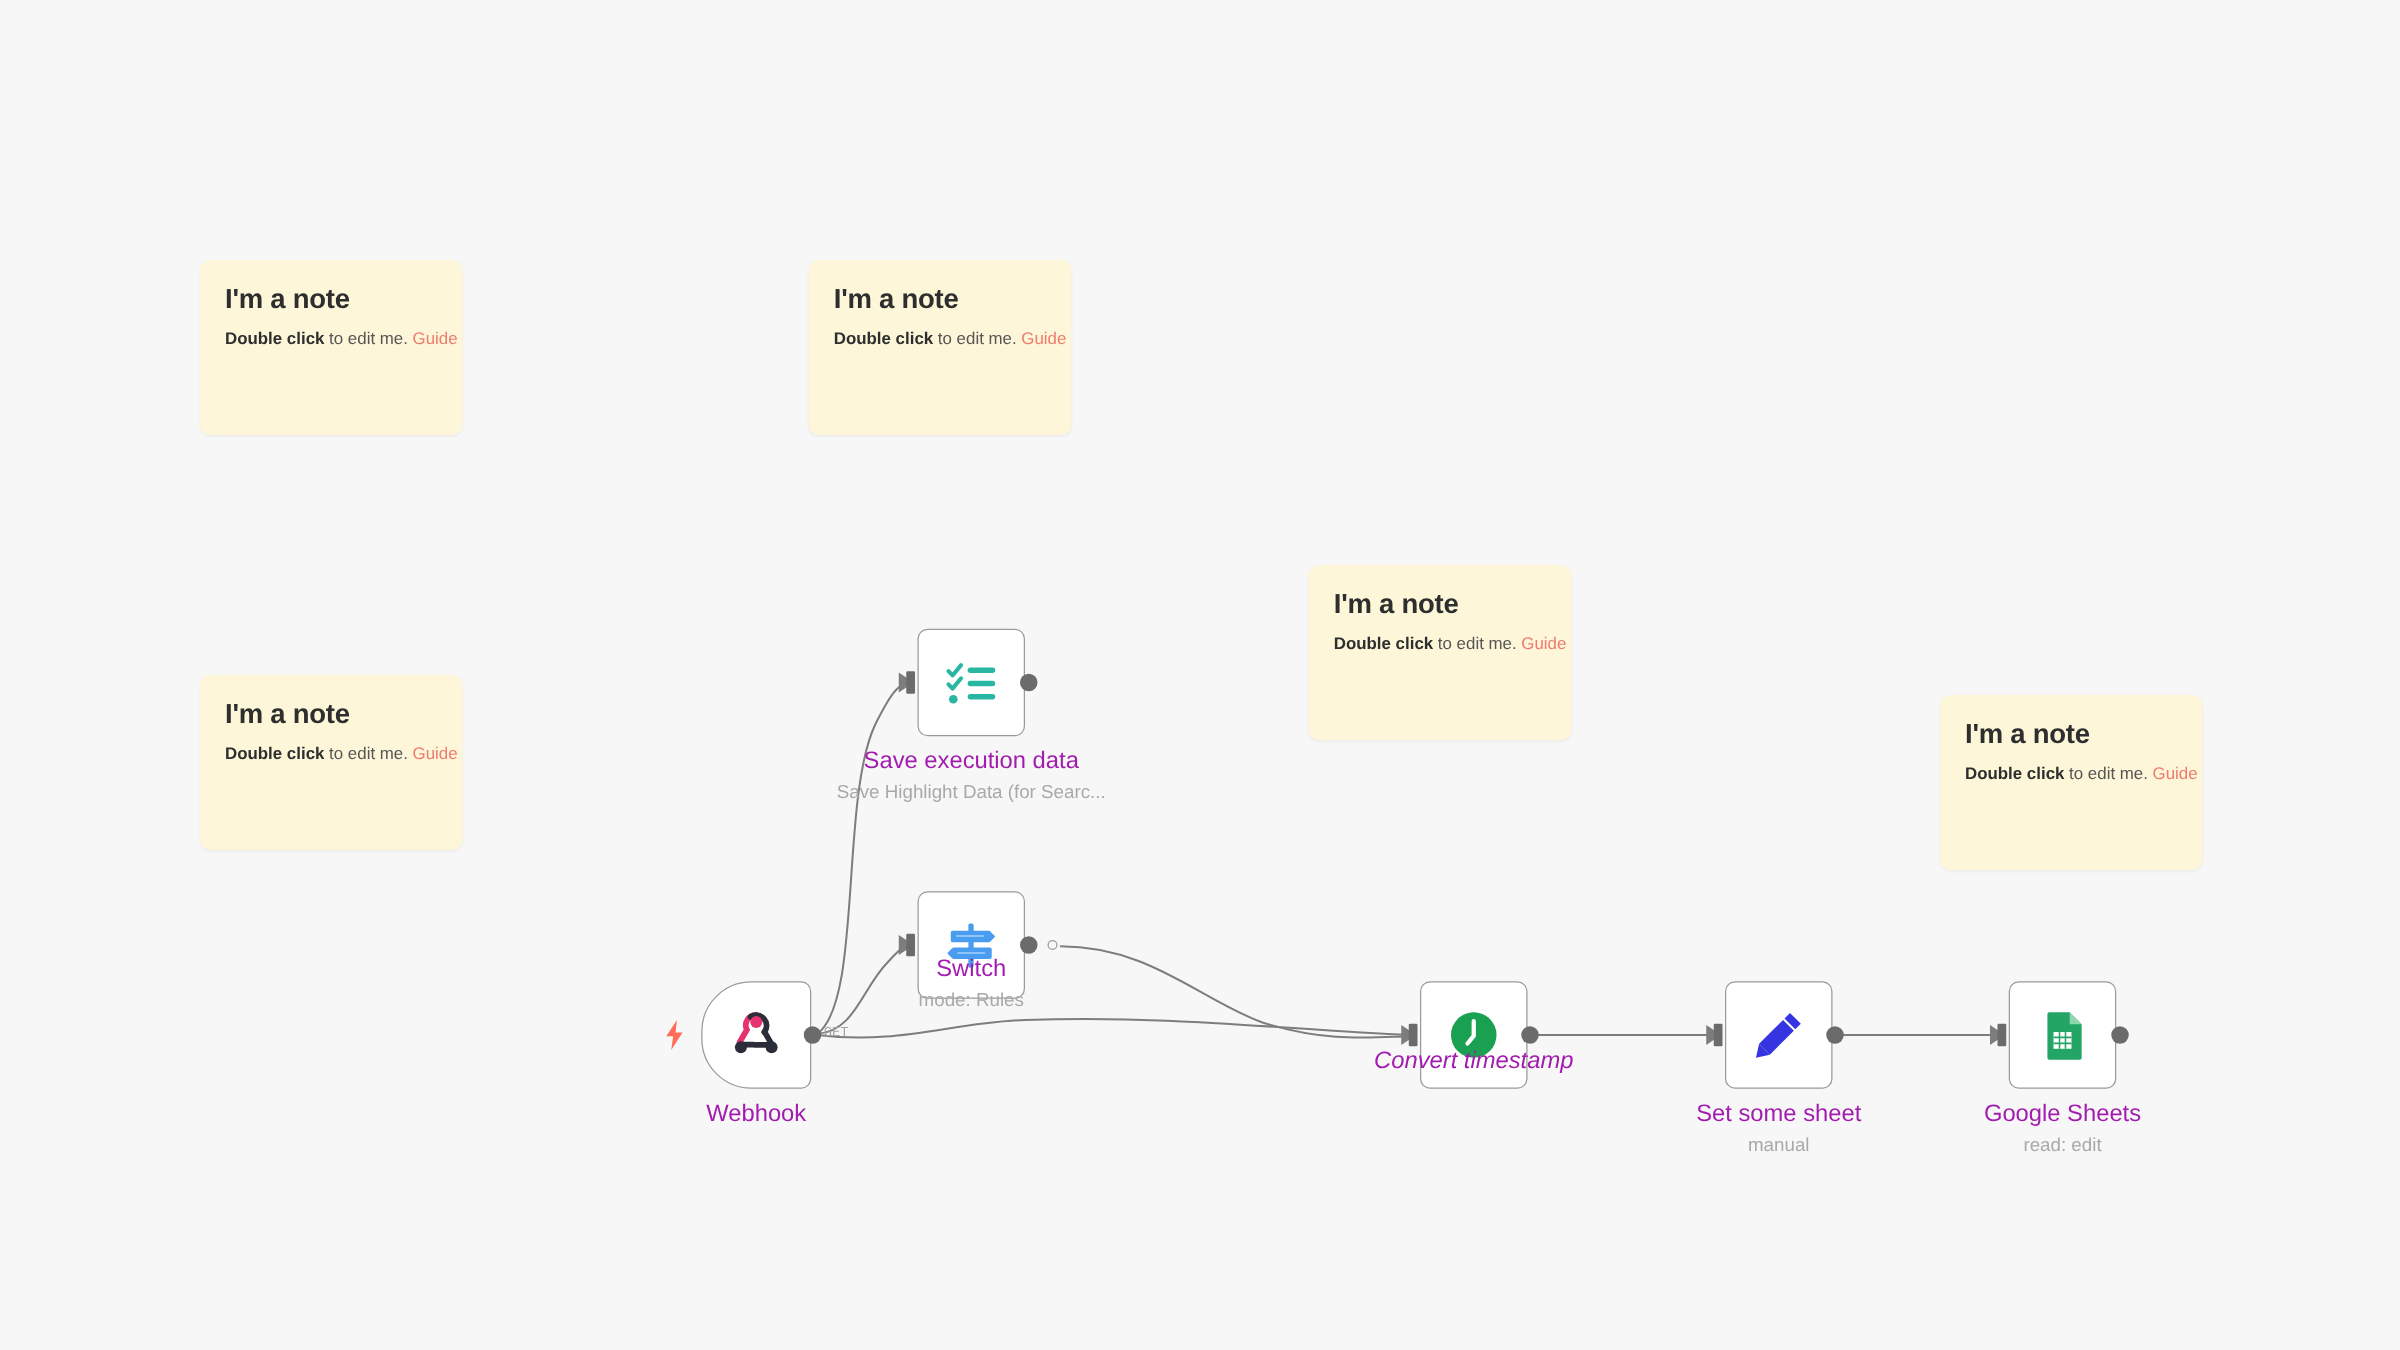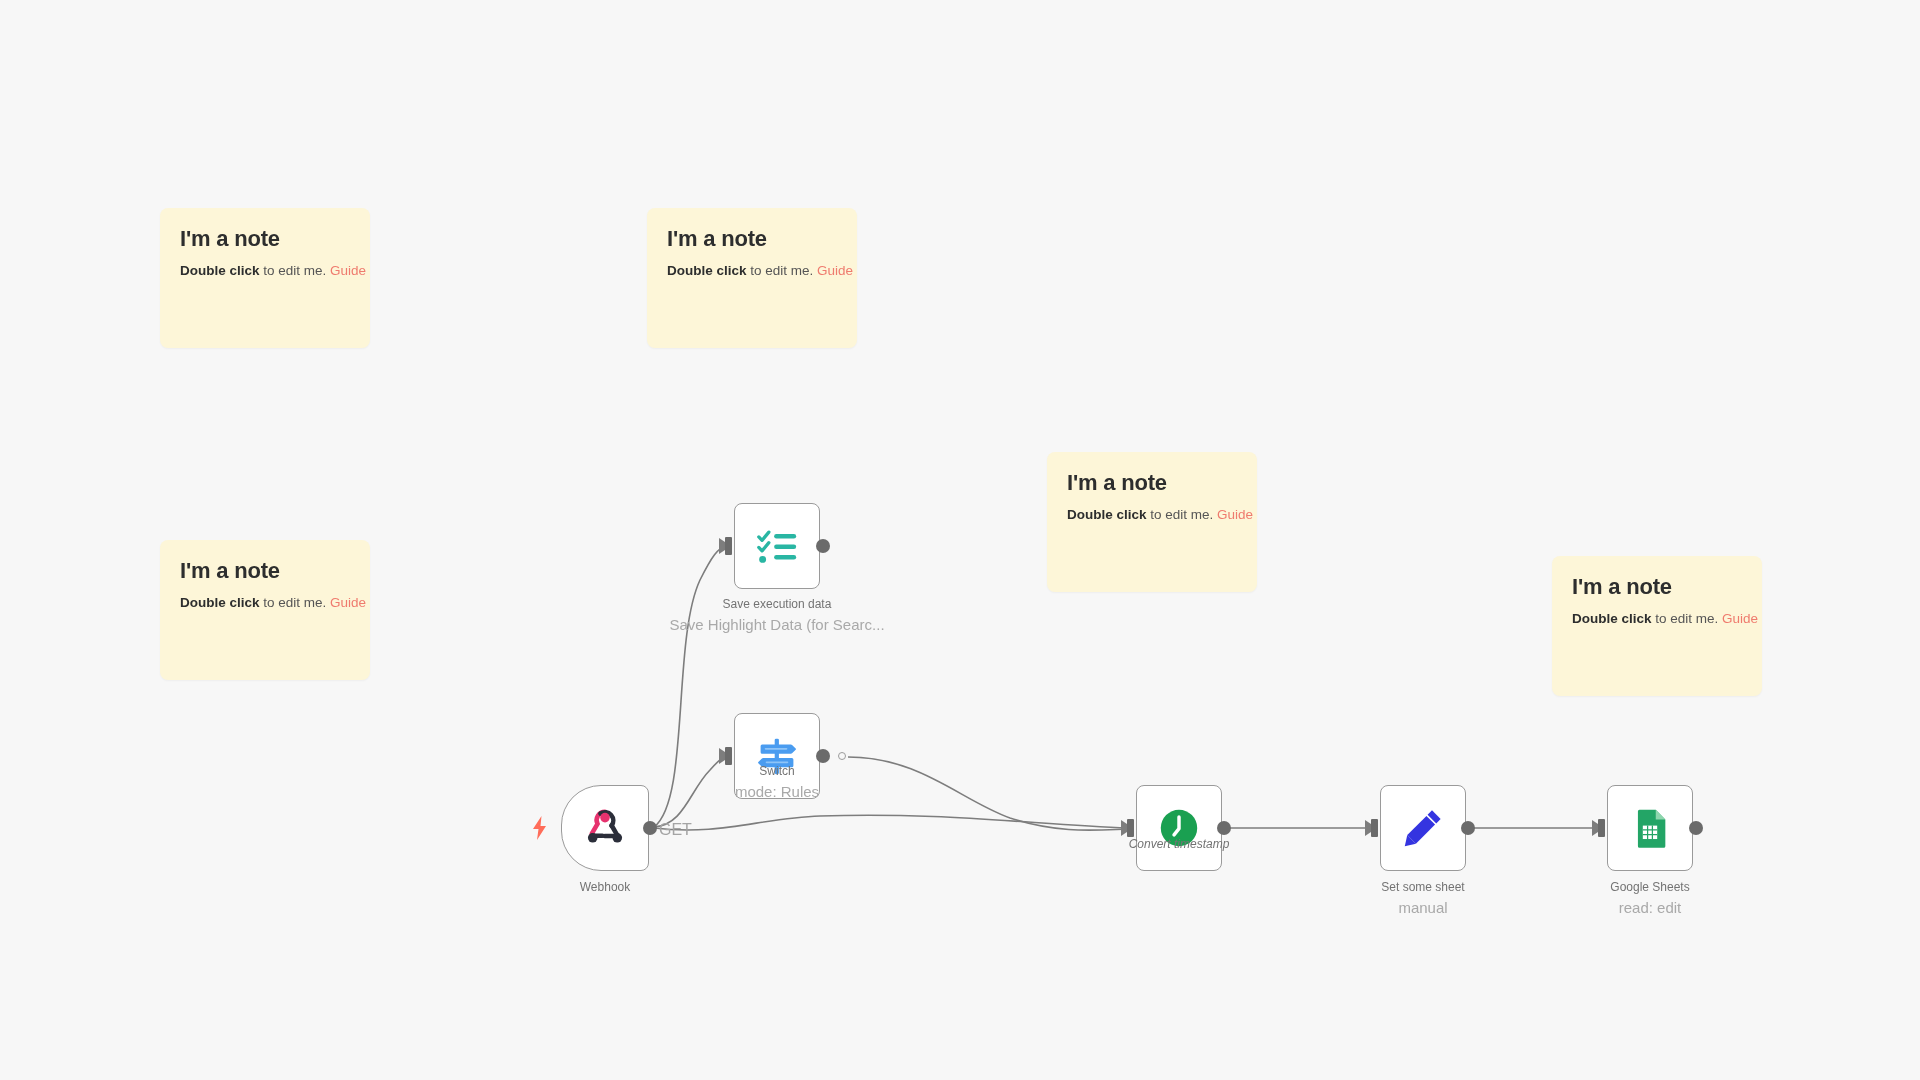--- a/index.html
+++ b/index.html
@@ -49,23 +49,24 @@
     position: absolute;
     left: 0; top: 0;
     width: 1920px; height: 1080px;
     pointer-events: none;
   }
   .wire { fill: none; stroke: #7d7d7d; stroke-width: 1.6px; }
   .wire-arrow { fill: #7d7d7d; }
 
   .port-label {
     position: absolute;
-    font-size: 16px;
+    font-size: 11px;
     color: #a4a4a4;
     white-space: nowrap;
+    font-family: Liberation Mono, monospace;
   }
 
   
   .node {
     position: absolute;
     width: 86px;
     height: 86px;
     background: #ffffff;
     border: 1.6px solid #9a9a9a;
     border-radius: 8px;
@@ -77,22 +78,22 @@
     width: 88px;
     border-radius: 40px 8px 8px 40px;
   }
   .node-caption {
     position: absolute;
     text-align: center;
     white-space: nowrap;
     transform: translateX(-50%);
   }
   .node-name {
-    font-size: 12px;
-    color: #737373;
+    font-size: 19px;
+    color: #a21caf;
     line-height: 1.3;
   }
   .node-subtitle {
     font-size: 15px;
     color: #a9a9a9;
     line-height: 1.4;
     margin-top: 1px;
   }
 
   

